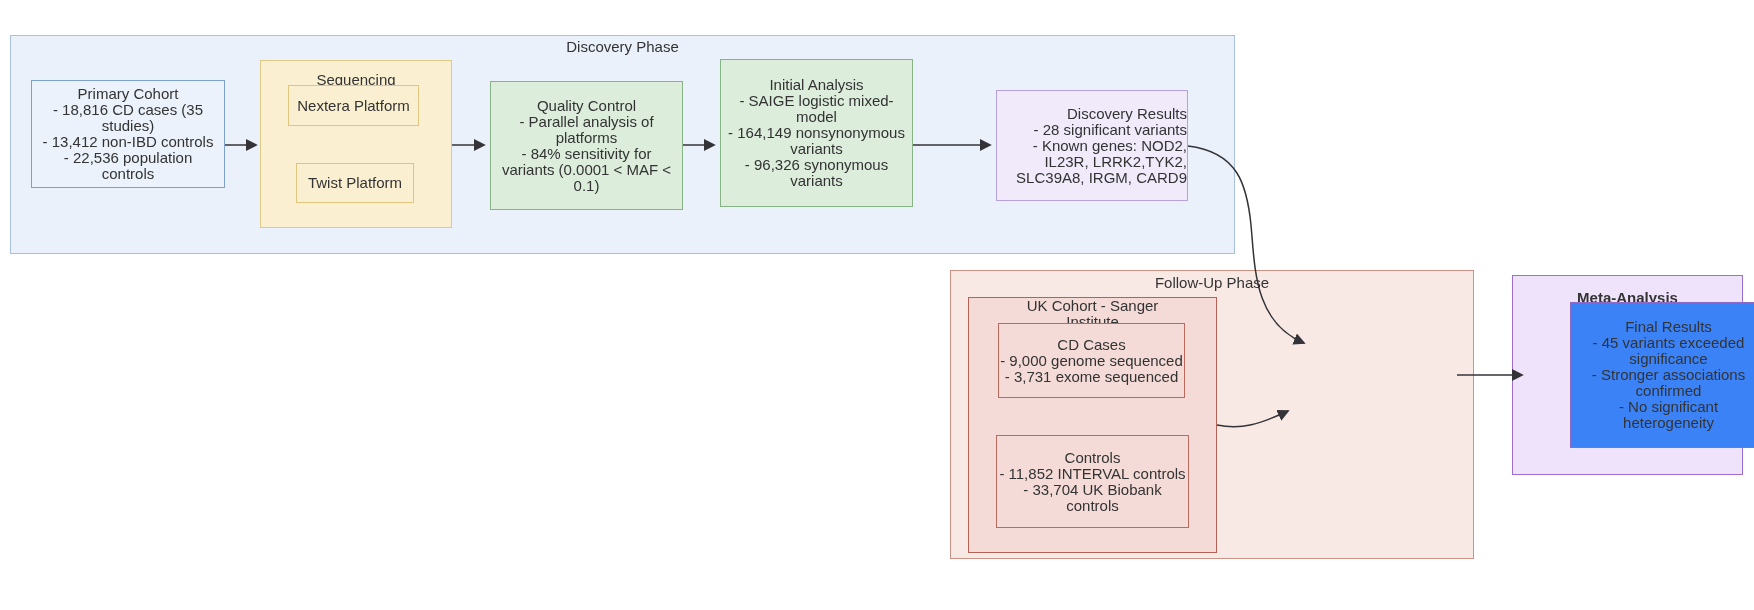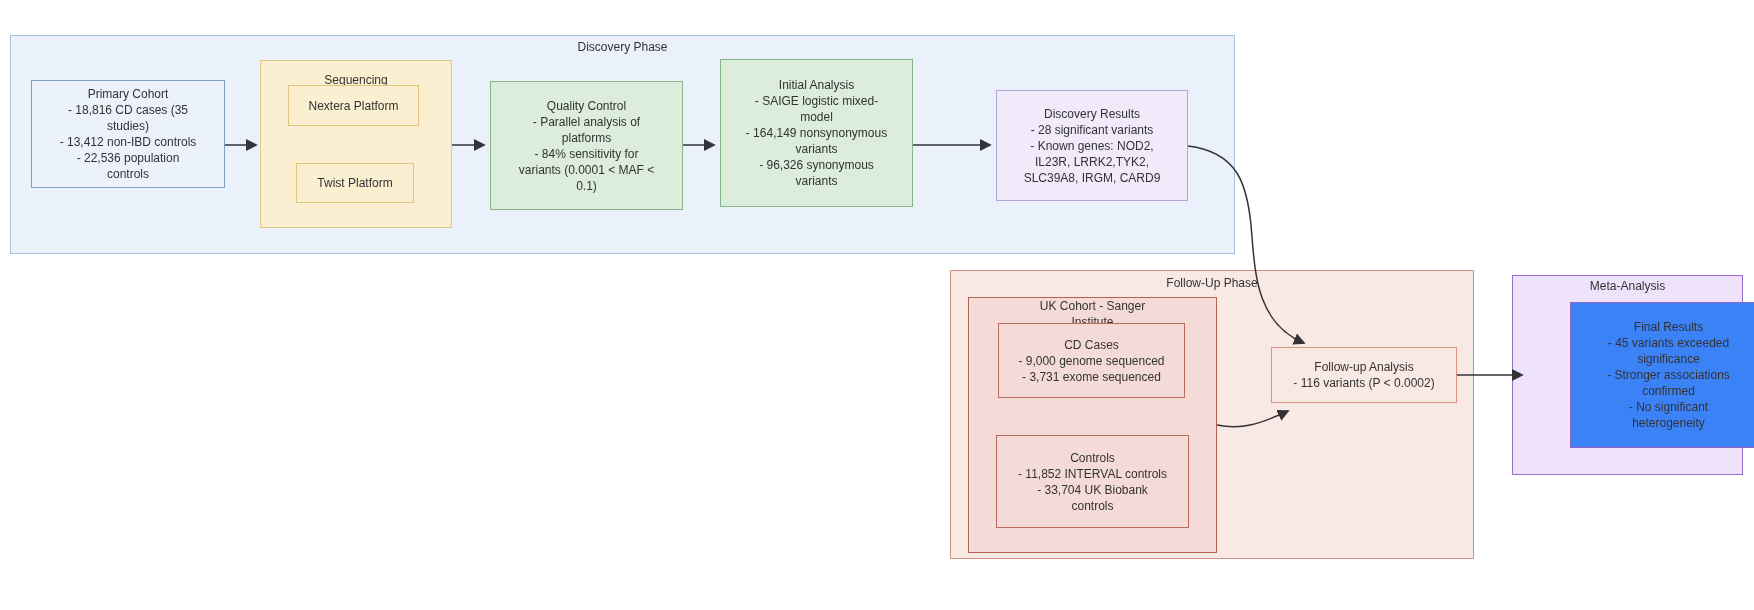--- a/index.html
+++ b/index.html
@@ -1,44 +1,44 @@
 <!DOCTYPE html>
 <html><head>
 <meta charset="utf-8">
 <style>
   html,body{margin:0;padding:0;background:#fff;}
   .canvas{
     position:relative;width:1754px;height:610px;background:#ffffff;overflow:hidden;
     font-family:"Liberation Sans","DejaVu Sans",sans-serif;color:#333333;
-    font-size:12px;line-height:16px;
+    font-size:15px;line-height:16px;
   }
   .box{position:absolute;box-sizing:border-box;}
   .ctitle{width:100%;text-align:center;white-space:pre-line;}
   .node{display:flex;align-items:center;justify-content:center;text-align:center;}
   .node span{white-space:pre-line;display:block;width:100%;}
 
   
   #c-discovery{left:10px;top:35px;width:1225px;height:219px;background:#EAF1FB;border:1.5px solid #A9C0DD;}
   #c-discovery .ctitle{padding-top:3px;}
   #c-sequencing{left:260px;top:60px;width:192px;height:168px;background:#FAF0D1;border:1.5px solid #E0C885;}
   #c-sequencing .ctitle{padding-top:11px;}
   #c-followup{left:950px;top:270px;width:524px;height:289px;background:#F9E9E5;border:1.5px solid #CE9184;}
   #c-followup .ctitle{padding-top:4px;}
   #c-uk{left:968px;top:297px;width:249px;height:256px;background:#F4DBD7;border:1.5px solid #B26355;}
   #c-uk .ctitle{padding-top:0;}
   #c-meta{left:1512px;top:275px;width:231px;height:200px;background:#EFE2FB;border:1.5px solid #9C6FCE;}
-  #c-meta .ctitle{padding-top:2px;}
+  #c-meta .ctitle{padding-top:14px;font-weight:bold;}
 
   
   #n-primary{left:31px;top:80px;width:194px;height:108px;background:#EBF2FB;border:1.5px solid #7DA0C8;}
   #n-nextera{left:288px;top:85px;width:131px;height:41px;background:#FAF0D1;border:1.5px solid #DFC57E;}
   #n-twist{left:296px;top:163px;width:118px;height:40px;background:#FAF0D1;border:1.5px solid #DFC57E;}
   #n-qc{left:490px;top:81px;width:193px;height:129px;background:#DCEDDC;border:1.5px solid #87B487;}
   #n-ia{left:720px;top:59px;width:193px;height:148px;background:#DCEDDC;border:1.5px solid #87B487;}
-  #n-dr{left:996px;top:90px;width:192px;height:111px;background:#F0EAFA;border:1.5px solid #B5A1DB;}
+  #n-dr{left:996px;top:90px;width:192px;height:111px;background:#F0EAFA;border:1.5px solid #B5A1DB;text-align:right;}
   #n-cd{left:998px;top:323px;width:187px;height:75px;background:#F4DBD7;border:1.5px solid #BC6A5C;}
   #n-controls{left:996px;top:435px;width:193px;height:93px;background:#F4DBD7;border:1.5px solid #BC6A5C;}
   #n-fa{left:1271px;top:347px;width:186px;height:56px;background:#F9E9E5;border:1.5px solid #DA9483;}
   #n-fr{left:1570px;top:302px;width:197px;height:146px;background:#3b82f6;border:1.5px solid #9168C6;}
 
   #edges{position:absolute;left:0;top:0;pointer-events:none;}
 </style>
 </head>
 <body>
 
@@ -115,24 +115,20 @@
 - 3,731 exome sequenced</span>
   </div>
 
   <div class="box node" id="n-controls">
     <span>Controls
 - 11,852 INTERVAL controls
 - 33,704 UK Biobank
 controls</span>
   </div>
 
-  <div class="box node" id="n-fa">
-    <span>Follow-up Analysis
-- 116 variants (P &lt; 0.0002)</span>
-  </div>
 
   <div class="box node" id="n-fr">
     <span>Final Results
 - 45 variants exceeded
 significance
 - Stronger associations
 confirmed
 - No significant
 heterogeneity</span>
   </div>

